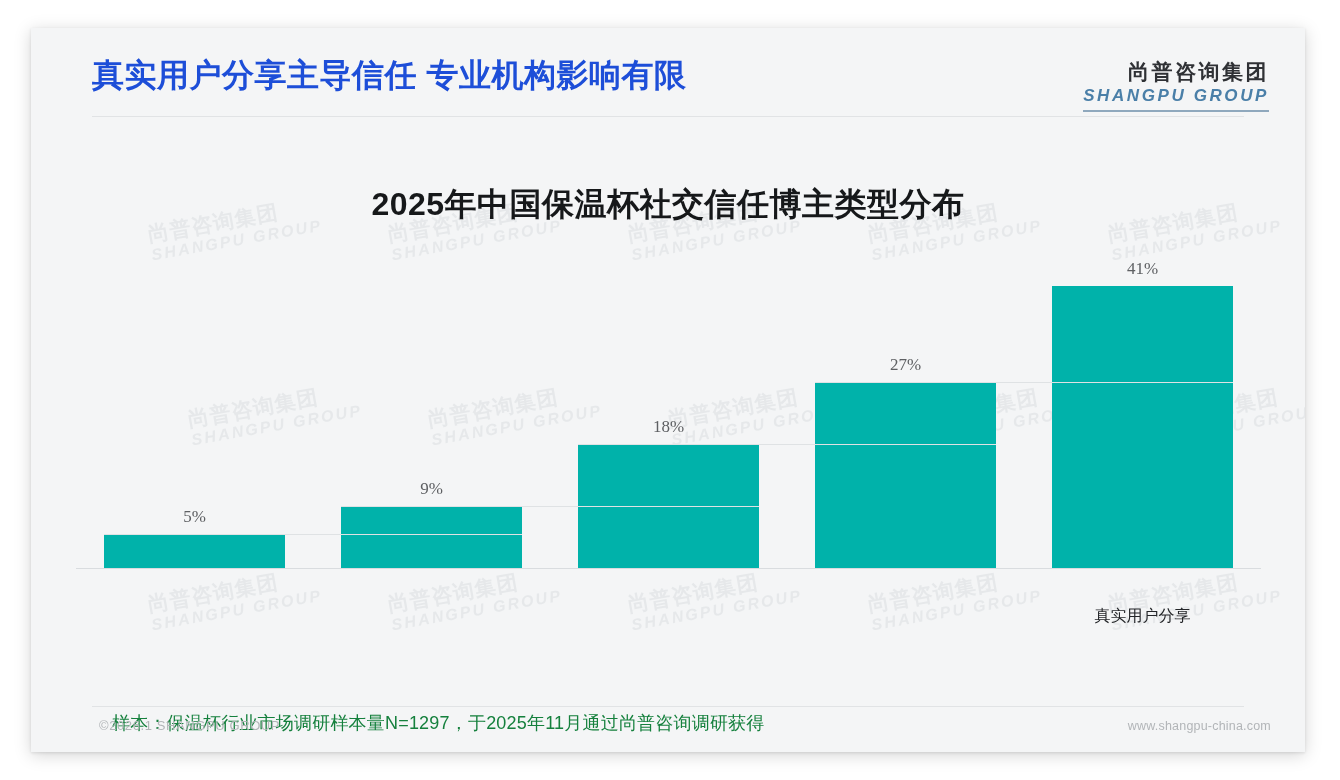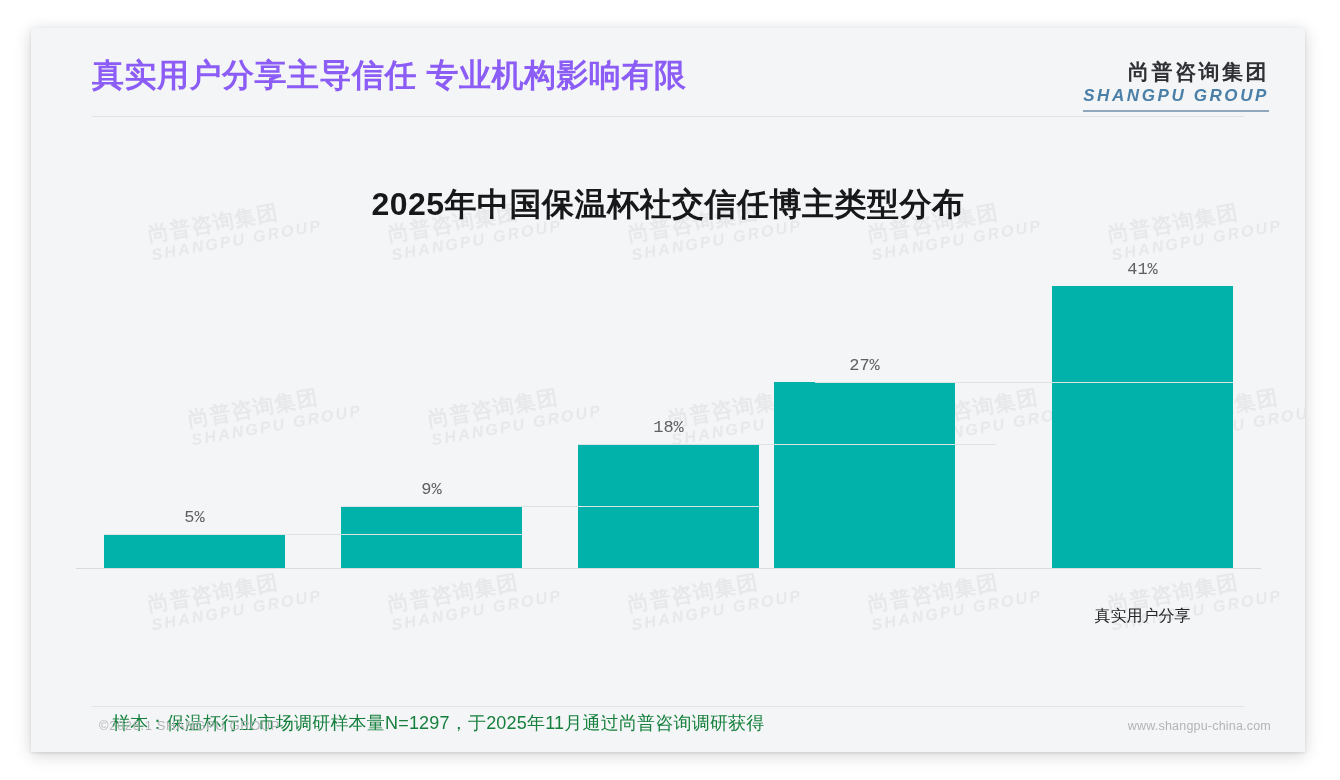--- a/index.html
+++ b/index.html
@@ -69,21 +69,21 @@
     width: 100%;
     height: 92px;
     z-index: 5;
   }
   .header-title {
     position: absolute;
     left: 61px;
     top: 26px;
     font-size: 32px;
     font-weight: 700;
-    color: #8b5cf6;
+    color: #1d4ed8;
     letter-spacing: 0.5px;
     white-space: nowrap;
   }
   .header-divider {
     position: absolute;
     left: 61px;
     top: 88px;
     width: 1152px;
     height: 1px;
     background: #e1e3e5;
@@ -164,21 +164,21 @@
     left: 12%;
     width: 76%;
     bottom: 0;
     background: #00b2aa;
   }
   .bar-value {
     position: absolute;
     left: 0;
     width: 100%;
     text-align: center;
-    font-family: Liberation Mono, monospace;
+    font-family: Liberation Serif, serif;
     font-size: 17px;
     color: #5e6063;
     white-space: nowrap;
   }
   .connector {
     position: absolute;
     height: 1px;
     background: #dfe2e4;
   }
 
@@ -335,21 +335,21 @@
         <div class="bar-value" style="bottom: 41.4444px;">5%</div>
       </div>
       <div class="col" style="left: 237px; width: 237px;">
         <div class="bar" title="行业专家 9%" style="height: 62px; background: rgb(0, 178, 170);"></div>
         <div class="bar-value" style="bottom: 69px;">9%</div>
       </div>
       <div class="col" style="left: 474px; width: 237px;">
         <div class="bar" title="自媒体评测大V 18%" style="height: 124px; background: rgb(0, 178, 170);"></div>
         <div class="bar-value" style="bottom: 131px; text-align: center;">18%</div>
       </div>
-      <div class="col" style="left: 670px; width: 237px;">
+      <div class="col" style="left: 711px; width: 237px;">
         <div class="bar" title="垂直领域大V 27%" style="height: 186px; background: rgb(0, 178, 170);"></div>
         <div class="bar-value" style="bottom: 193px;">27%</div>
       </div>
       <div class="col" style="left: 948px; width: 237px;">
         <div class="bar" title="真实用户分享 41%" style="height: 282.444px; background: rgb(0, 178, 170);"></div>
         <div class="bar-value" style="bottom: 289.444px;">41%</div>
       </div>
       <div class="connector" style="left: 28.44px; width: 417.12px; top: 275.556px;"></div>
       <div class="connector" style="left: 265.44px; width: 417.12px; top: 248px;"></div>
       <div class="connector" style="left: 502.44px; width: 417.12px; top: 186px;"></div>

